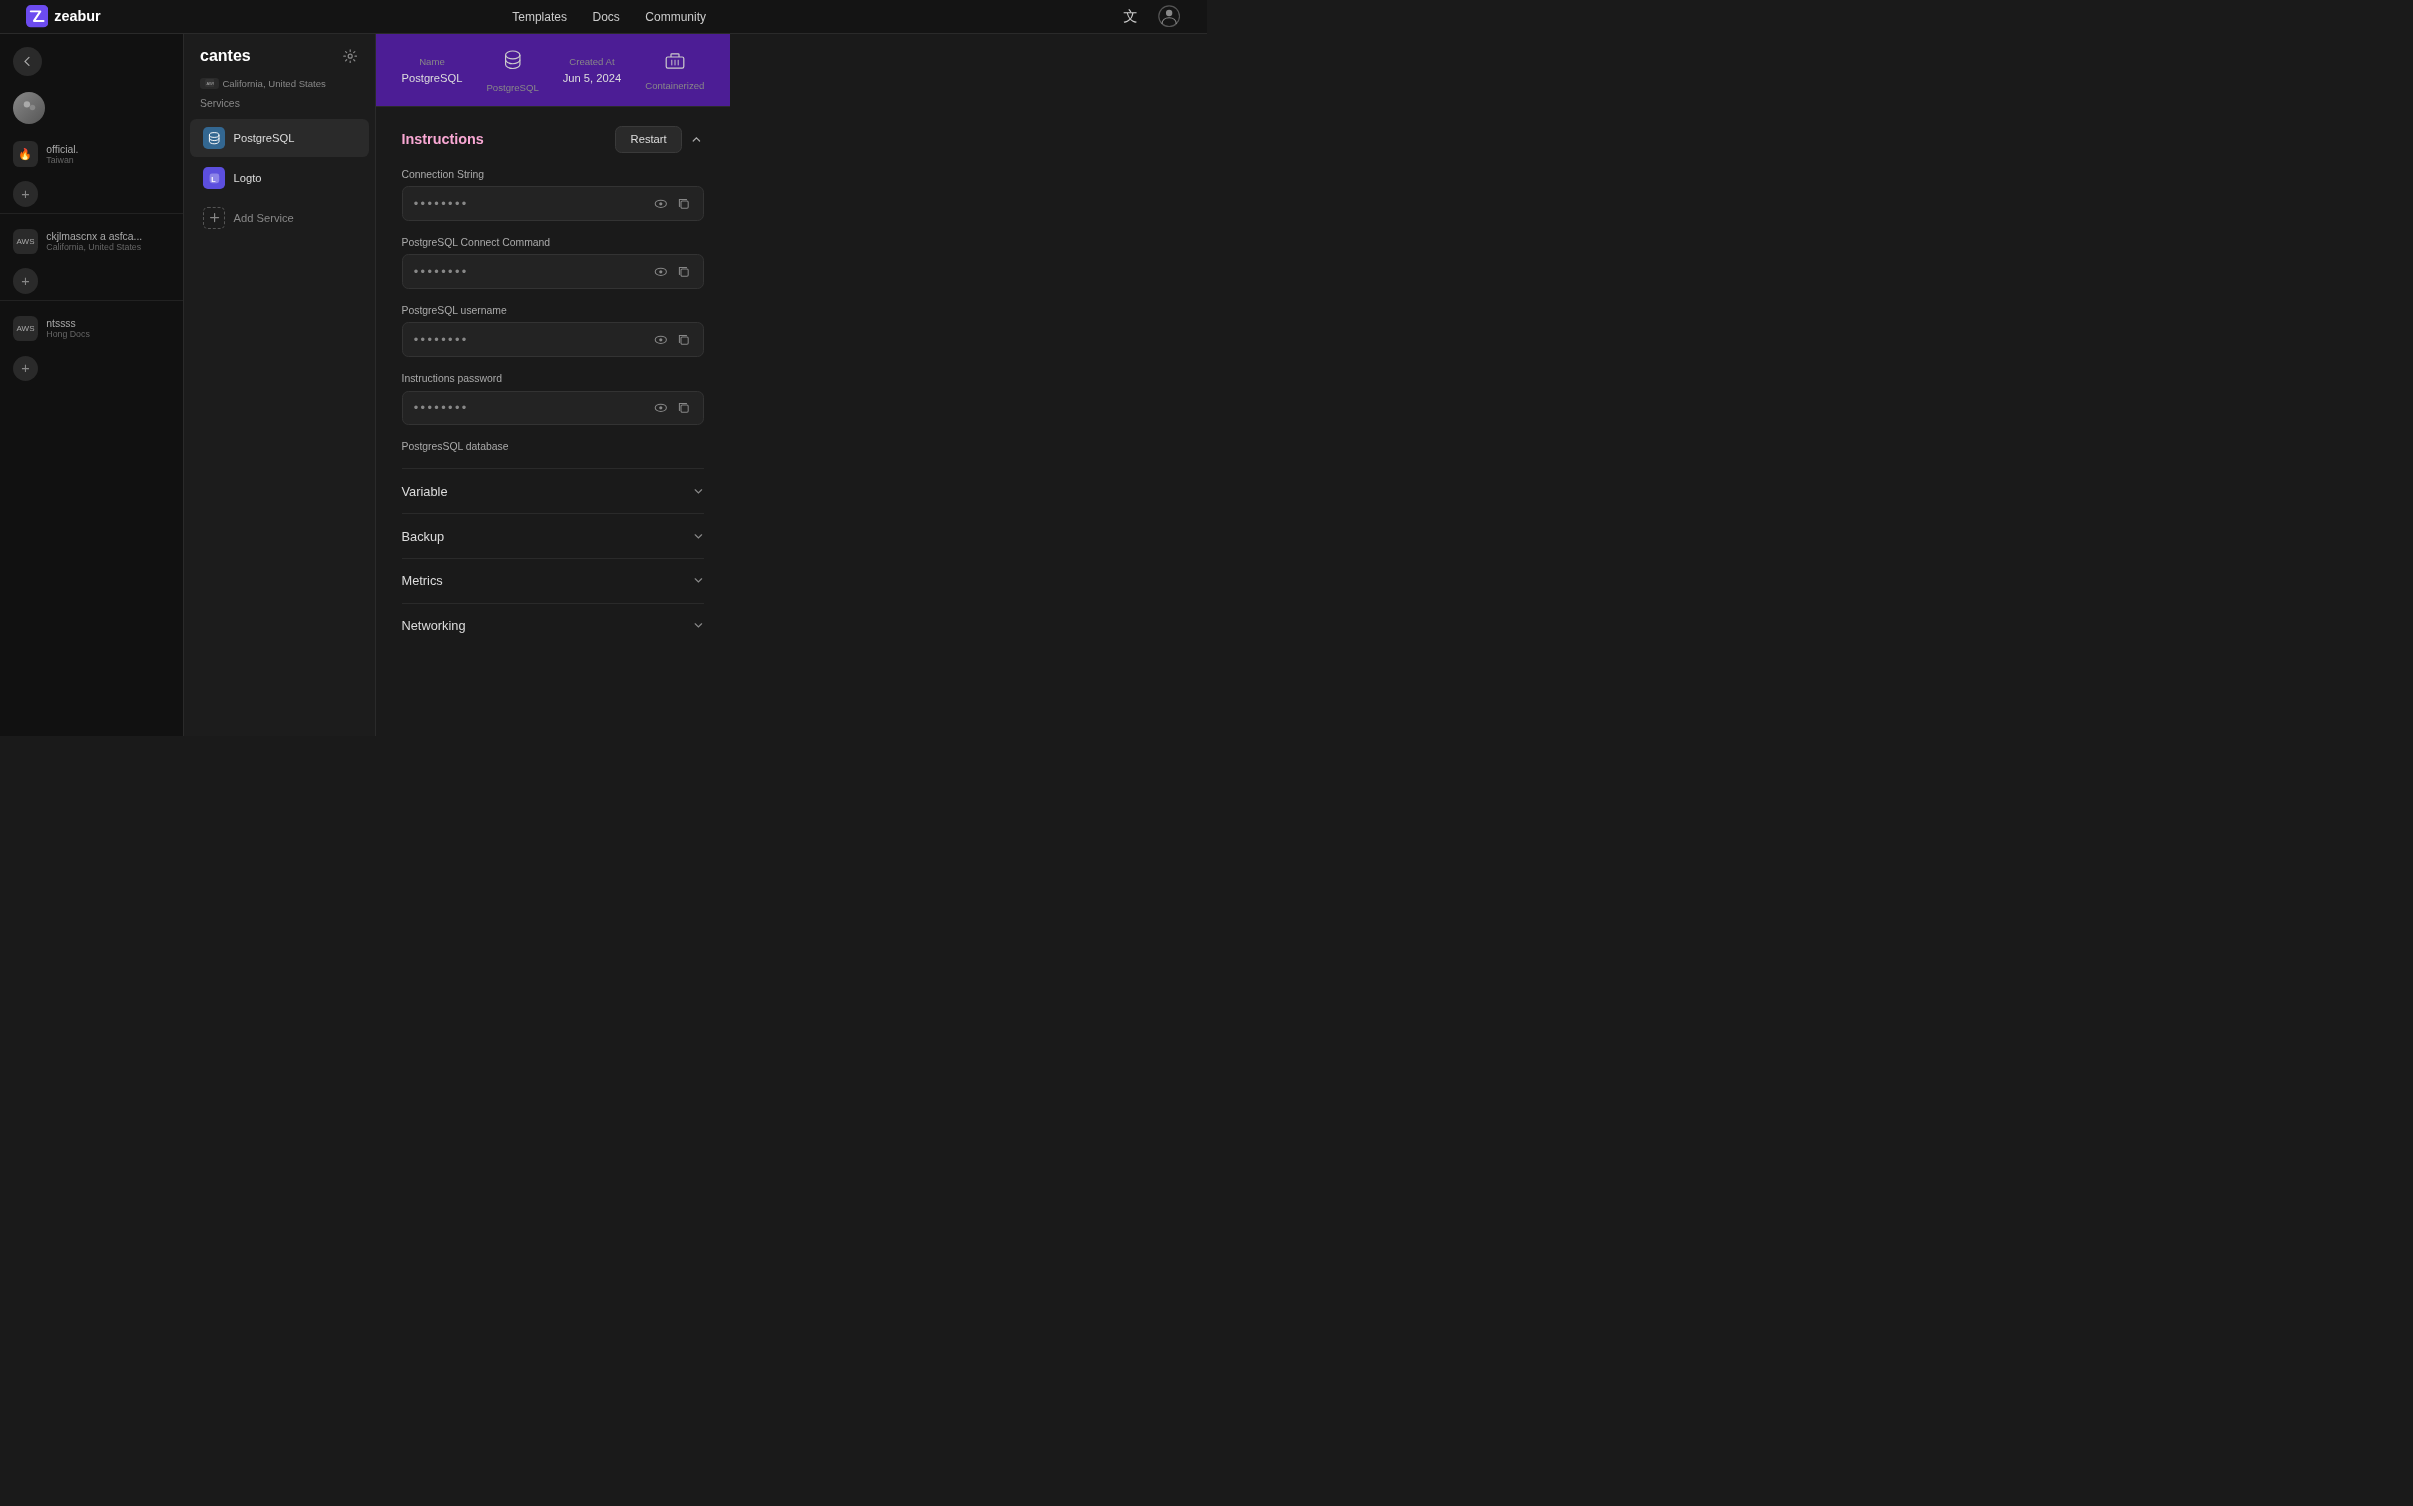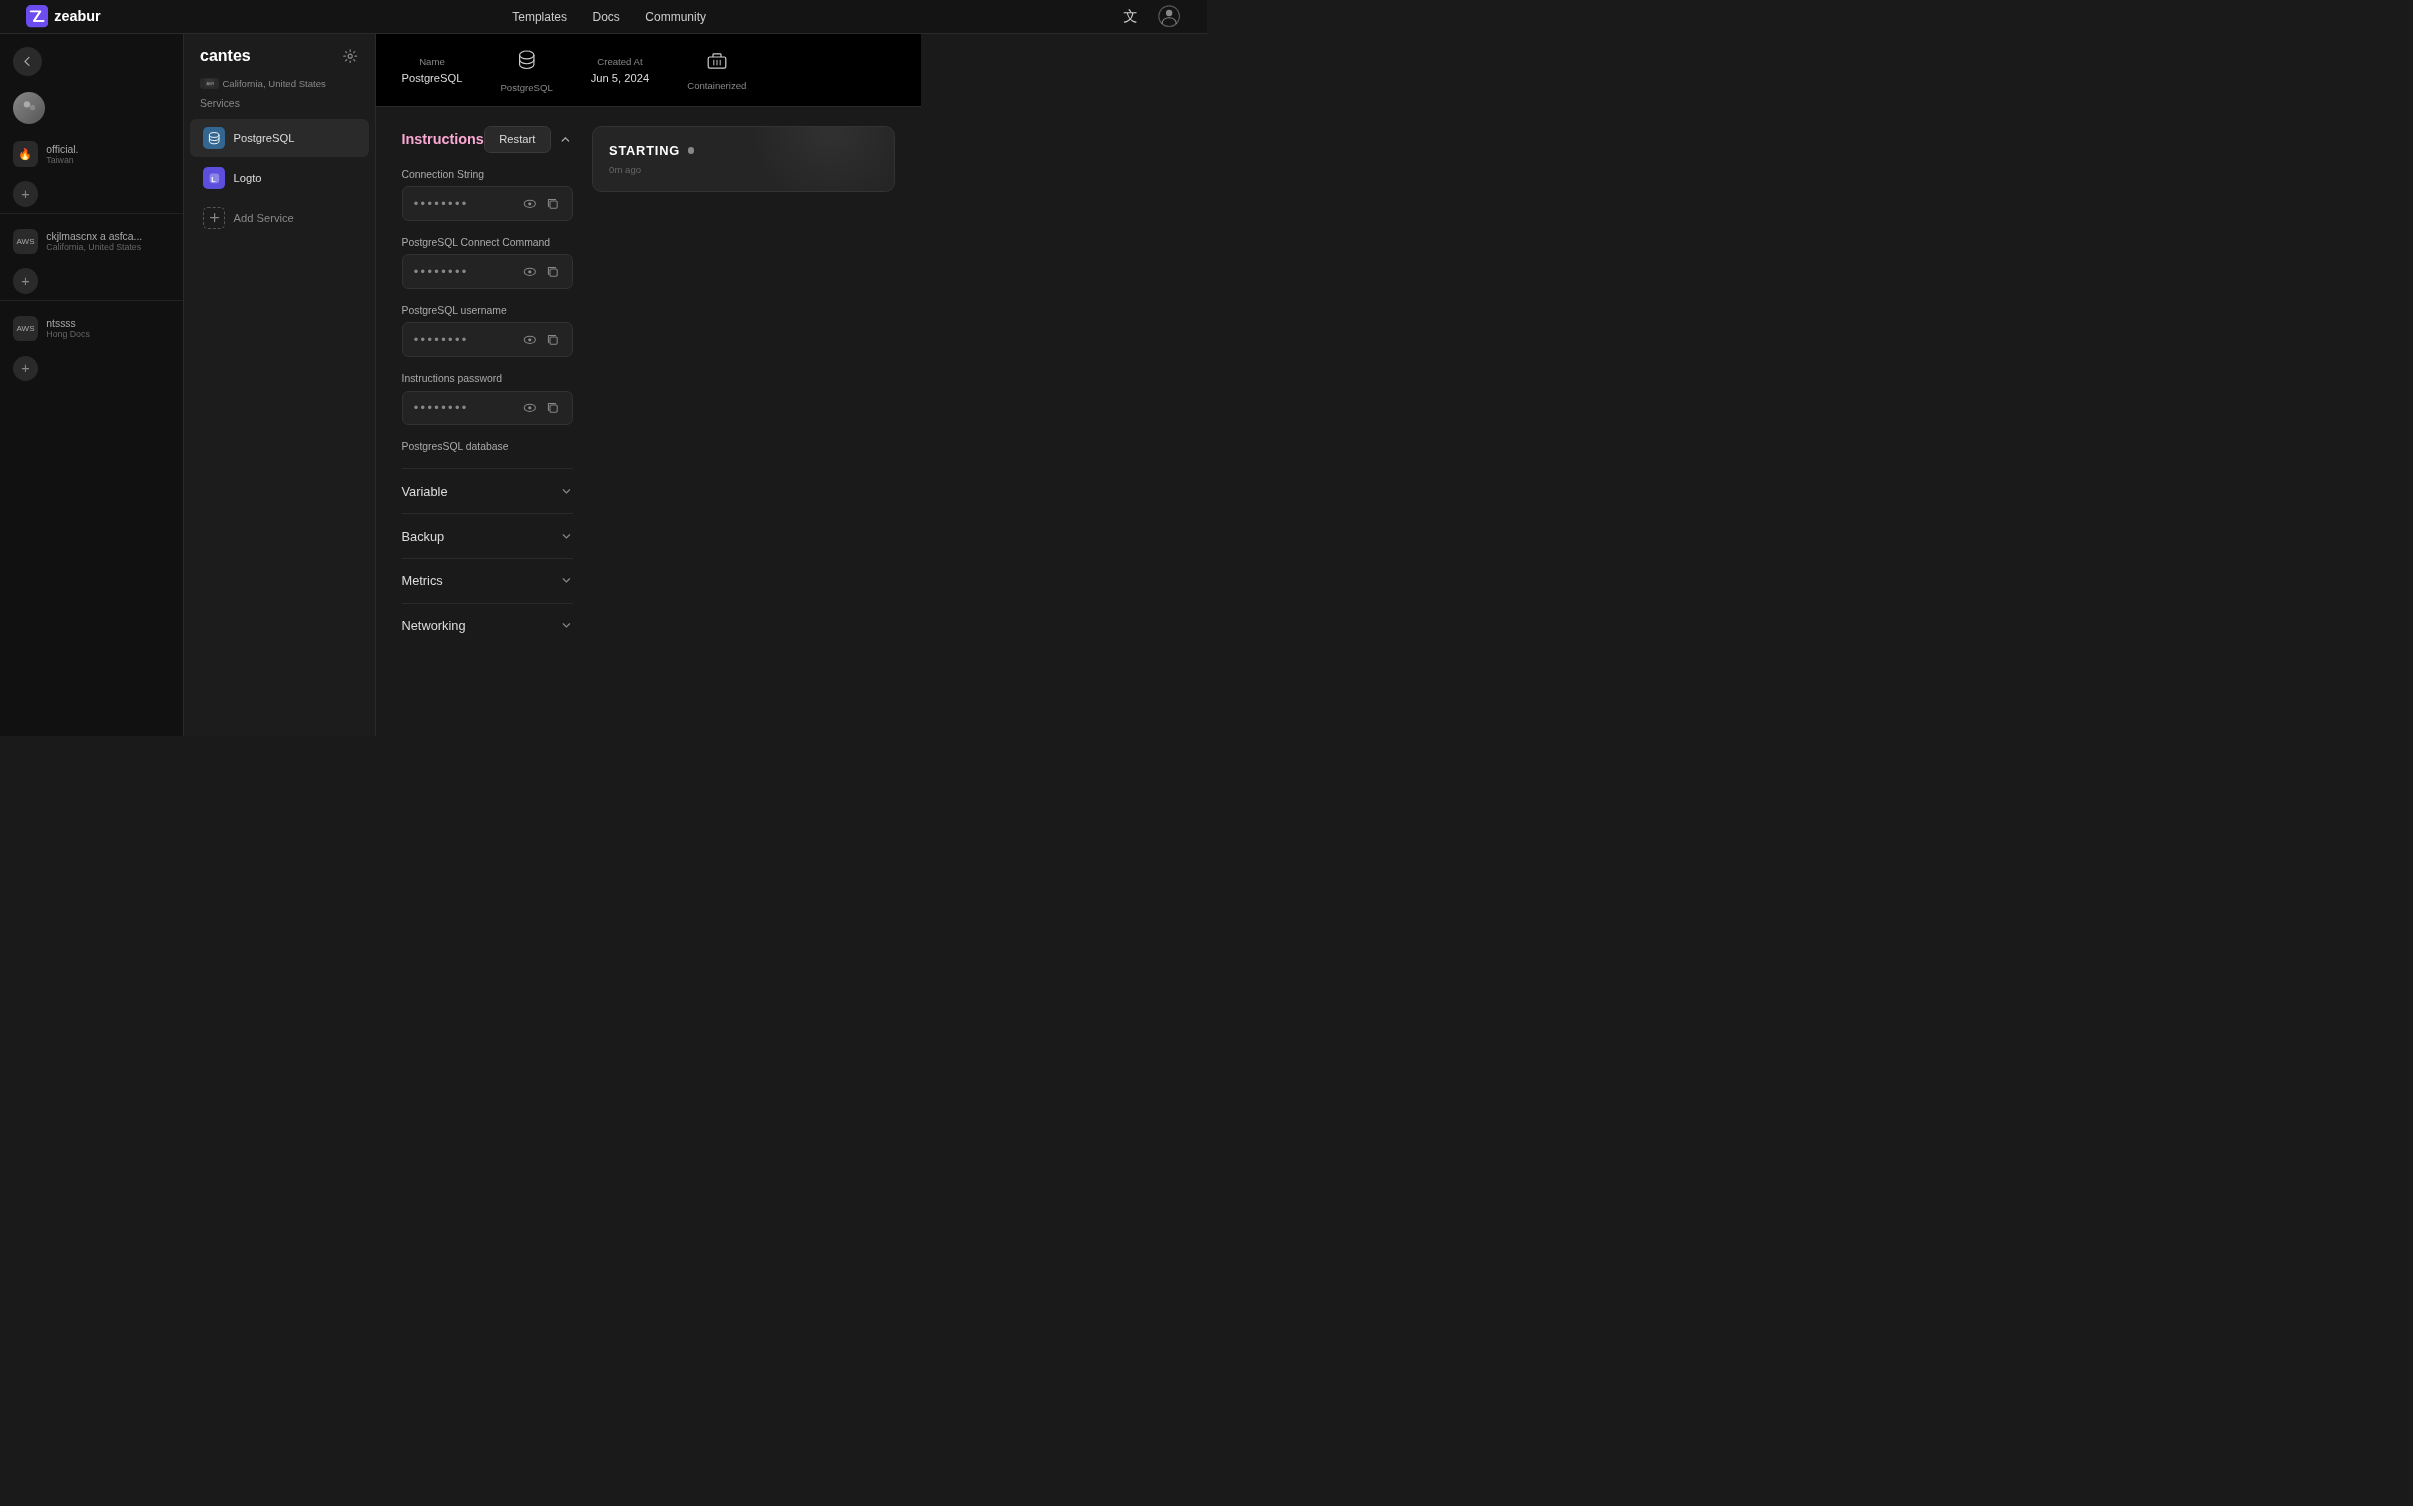--- a/index.html
+++ b/index.html
@@ -227,24 +227,24 @@
       flex: 1;
       display: flex;
       flex-direction: column;
       overflow: hidden;
     }
 
     
     .service-info-bar {
       display: flex;
       align-items: center;
-      gap: 38px;
+      gap: 24px;
       padding: 12.8px 25.5px;
       border-bottom: 0.8px solid #2a2a2a;
-      background: #000000;
+      background: #4c1d95;
     }
     .info-item {
       display: flex;
       flex-direction: column;
       align-items: center;
       gap: 4.8px;
     }
     .info-label {
       font-size: 9.6px;
       color: #888;
@@ -729,29 +729,19 @@
             <div class="collapsible-header">
               <span class="collapsible-title">Networking</span>
               <svg class="chevron-icon" width="12.8" height="12.8" viewBox="0 0 16 16" fill="none">
                 <path d="M4 6l4 4 4-4" stroke="#888" stroke-width="1.5" stroke-linecap="round"></path>
               </svg>
             </div>
           </div>
 
         </div>
 
-        <div class="instructions-right">
-          <div class="status-card">
-            <div class="status-header">
-              <span class="status-text">STARTING</span>
-              <span class="status-dot"></span>
-            </div>
-            <div class="status-time">0m ago</div>
-            <div class="status-glow"></div>
-          </div>
-        </div>
       </div>
 
     </div>
   </div>
 
 </div>
 
 
 </body></html>

